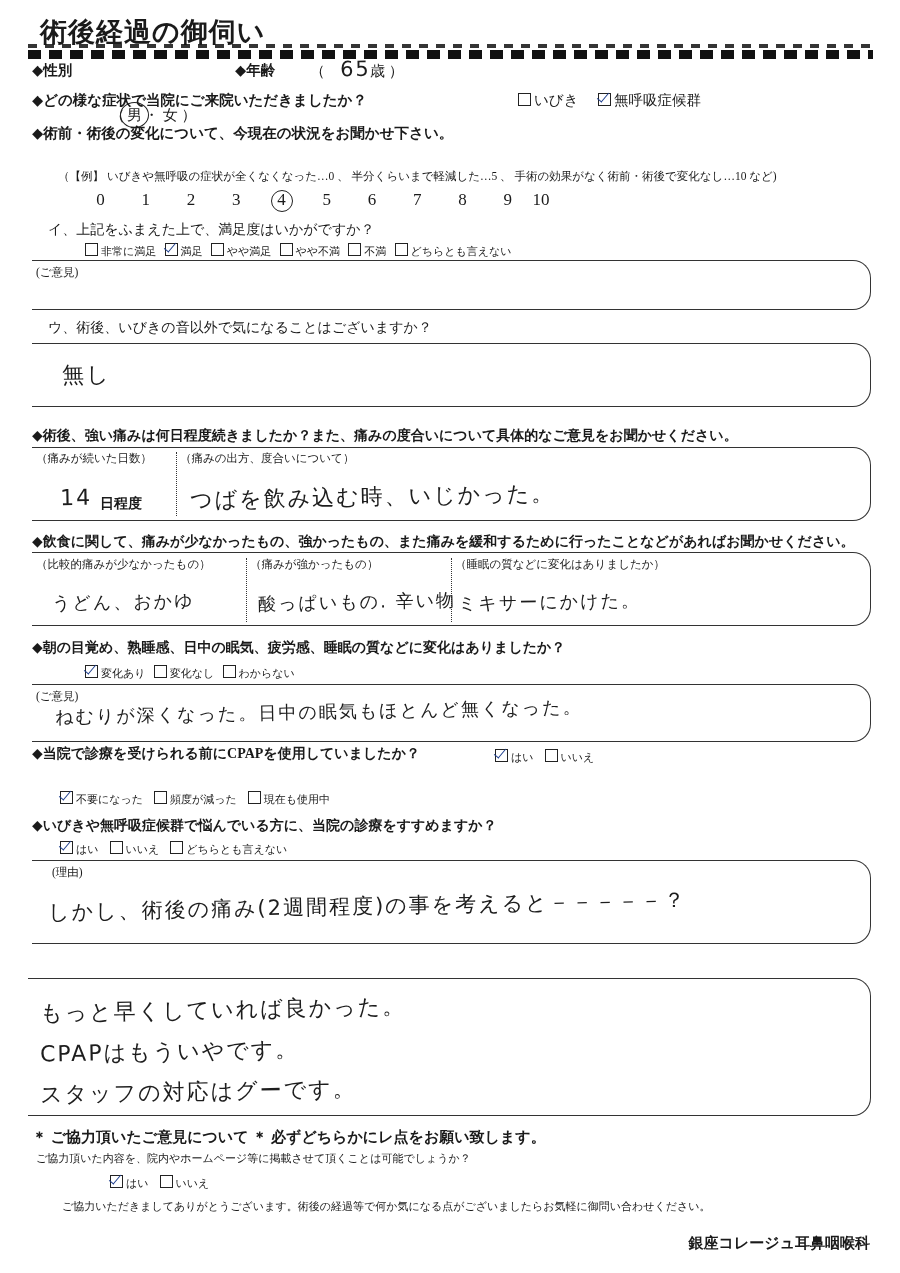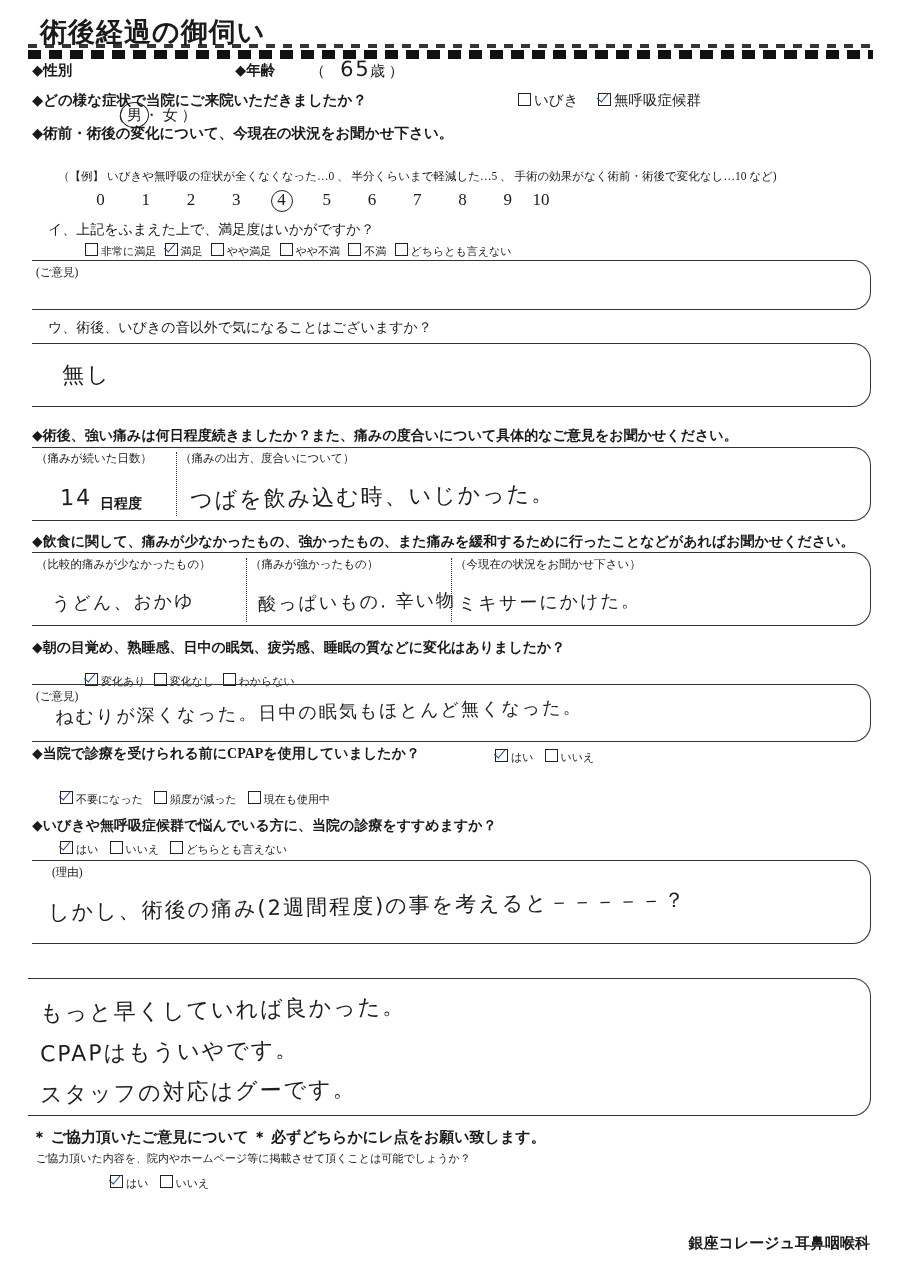--- a/index.html
+++ b/index.html
@@ -140,30 +140,30 @@
   <div class="ln xs" style="left:180px;top:452px;">（痛みの出方、度合いについて）</div>
   <div class="box open-left" style="left:32px;top:447px;width:838px;height:72px;"></div>
   <div class="vsep" style="left:176px;top:452px;height:64px;"></div>
   <div class="hw" style="left:60px;top:485px;">14</div>
   <div class="ln b" style="left:100px;top:496px;font-size:14px;">日程度</div>
   <div class="hw" style="left:190px;top:482px;">つばを飲み込む時、いじかった。</div>
 
   <div class="ln b" style="left:32px;top:534px;font-size:14px;">◆飲食に関して、痛みが少なかったもの、強かったもの、また痛みを緩和するために行ったことなどがあればお聞かせください。</div>
   <div class="ln xs" style="left:36px;top:558px;">（比較的痛みが少なかったもの）</div>
   <div class="ln xs" style="left:250px;top:558px;">（痛みが強かったもの）</div>
-  <div class="ln xs" style="left:455px;top:558px;">（今現在の状況をお聞かせ下さい）</div>
+  <div class="ln xs" style="left:455px;top:558px;">（睡眠の質などに変化はありましたか）</div>
   <div class="box open-left" style="left:32px;top:552px;width:838px;height:72px;"></div>
   <div class="vsep" style="left:246px;top:558px;height:64px;"></div>
   <div class="vsep" style="left:451px;top:558px;height:64px;"></div>
   <div class="hw sm" style="left:52px;top:590px;">うどん、おかゆ</div>
   <div class="hw sm" style="left:258px;top:590px;">酸っぱいもの. 辛い物</div>
   <div class="hw sm" style="left:458px;top:590px;">ミキサーにかけた。</div>
 
   <div class="ln b" style="left:32px;top:640px;font-size:14px;">◆朝の目覚め、熟睡感、日中の眠気、疲労感、睡眠の質などに変化はありましたか？</div>
-  <div class="ln sm" style="left:85px;top:664px;margin-top:8px;">
+  <div class="ln sm" style="left:85px;top:664px;">
     <span class="cb checked"></span><span>変化あり</span>
     &nbsp;&nbsp;<span class="cb"></span><span>変化なし</span>
     &nbsp;&nbsp;<span class="cb"></span><span>わからない</span>
   </div>
   <div class="ln xs" style="left:36px;top:690px;">(ご意見)</div>
   <div class="box open-left" style="left:32px;top:684px;width:838px;height:56px;"></div>
   <div class="hw sm" style="left:55px;top:700px;">ねむりが深くなった。日中の眠気もほとんど無くなった。</div>
 
   <div class="ln b" style="left:32px;top:746px;font-size:14px;">◆当院で診療を受けられる前にCPAPを使用していましたか？</div>
   <div class="ln sm" style="left:495px;top:748px;">
@@ -192,15 +192,16 @@
   <div class="hw" style="left:40px;top:1077px;">スタッフの対応はグーです。</div>
 
   <div class="ln b" style="left:32px;top:1128px;font-size:15px;">
     <span>＊ ご協力頂いたご意見について ＊ 必ずどちらかにレ点をお願い致します。</span>
   </div>
   <div class="ln sm" style="left:36px;top:1152px;">ご協力頂いた内容を、院内やホームページ等に掲載させて頂くことは可能でしょうか？</div>
   <div class="ln sm" style="left:110px;top:1174px;">
     <span class="cb checked"></span><span>はい</span>
     &nbsp;&nbsp;&nbsp;<span class="cb"></span><span>いいえ</span>
   </div>
+  <div class="ln sm" style="left:62px;top:1200px;">ご協力いただきましてありがとうございます。術後の経過等で何か気になる点がございましたらお気軽に御問い合わせください。</div>
 
   <div class="clinic">銀座コレージュ耳鼻咽喉科</div>
 </div>
 
 </body></html>

